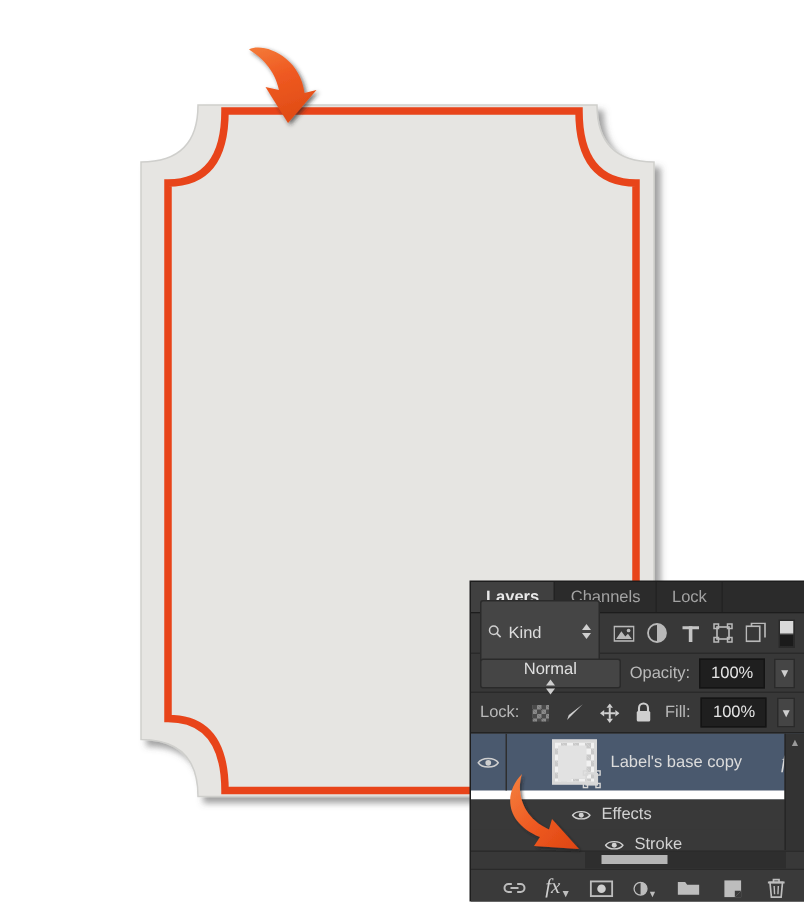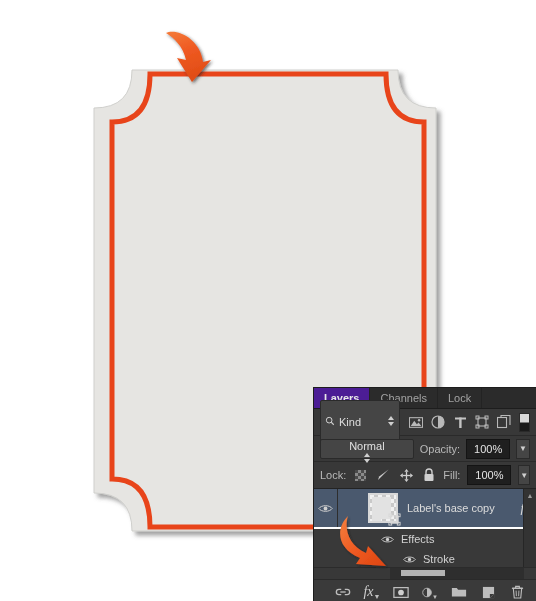--- a/index.html
+++ b/index.html
@@ -20,21 +20,21 @@
     font-size:11px;
     box-shadow:0 0 0 1px #1d1d1d;
     overflow:hidden;
   }
 
   
   .tabstrip{height:20px;background:#2b2b2b;display:flex;align-items:stretch;
             border-bottom:1px solid #1d1d1d;}
   .tab{padding:0 10px;display:flex;align-items:center;font-size:11px;color:#a3a3a3;
        border-right:1px solid #232323;cursor:default;}
-  .tab.active{background:#4c1d95;color:#e8e8e8;font-weight:bold;}
+  .tab.active{background:#404040;color:#e8e8e8;font-weight:bold;}
   .tabstrip-filler{flex:1;background:#2b2b2b;}
 
   
   .filter-row{height:26px;display:flex;align-items:center;padding:0 6px;gap:6px;
               background:#383838;border-bottom:1px solid #2a2a2a;}
   .kind-select{
     width:70px;height:18px;background:#454545;border:1px solid #2a2a2a;border-radius:2px;
     display:flex;align-items:center;gap:4px;padding:12px 4px;color:#ddd;font-size:11px;
   }
   .kind-select .lbl{flex:1;}
@@ -71,21 +71,21 @@
   .checkerboard{
     width:11px;height:11px;
     background-image:
       linear-gradient(45deg,#8a8a8a 25%,transparent 25%,transparent 75%,#8a8a8a 75%),
       linear-gradient(45deg,#8a8a8a 25%,transparent 25%,transparent 75%,#8a8a8a 75%);
     background-size:6px 6px;background-position:0 0,3px 3px;background-color:#4a4a4a;
   }
 
   
   .layer-list{background:#393939;height:78px;position:relative;overflow:hidden;}
-  .layer-row{display:flex;align-items:center;height:38px;border-bottom:2px solid #ffffff;}
+  .layer-row{display:flex;align-items:center;height:38px;border-bottom:6px solid #ffffff;}
   .layer-row.selected{background:#4a596e;}
   .eye-cell{width:23px;height:100%;display:flex;align-items:center;justify-content:center;
             border-right:1px solid #2e2e2e;}
   .thumb{
     width:30px;height:30px;margin-left:30px;border:2px solid #d8d8d8;position:relative;
     background-image:
       linear-gradient(45deg,#c9c9c9 25%,transparent 25%,transparent 75%,#c9c9c9 75%),
       linear-gradient(45deg,#c9c9c9 25%,transparent 25%,transparent 75%,#c9c9c9 75%);
     background-size:8px 8px;background-position:0 0,4px 4px;background-color:#f1f1f1;
     box-sizing:border-box;

